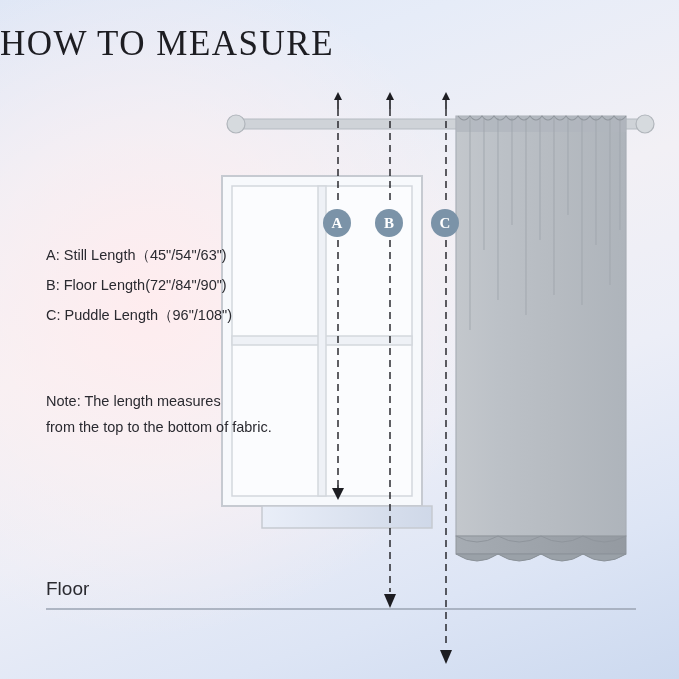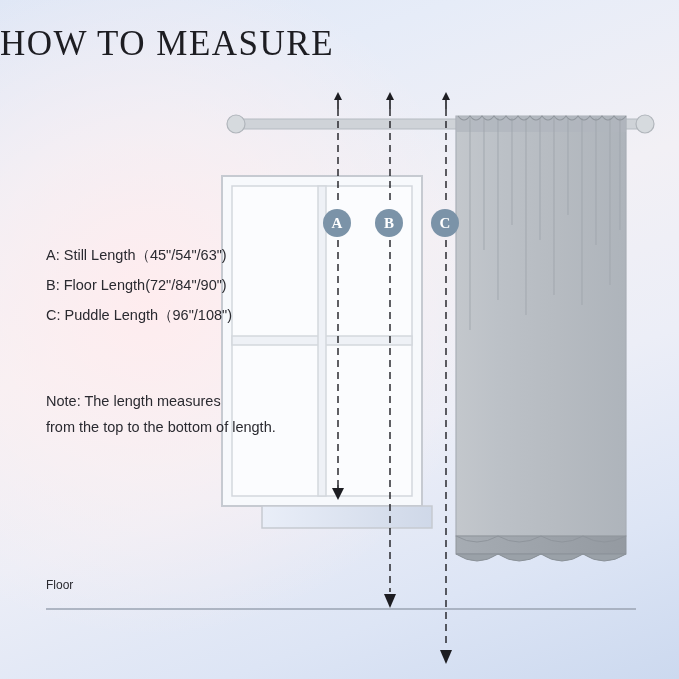--- a/index.html
+++ b/index.html
@@ -51,21 +51,21 @@
     top: 388px;
     width: 290px;
     color: #2a2a30;
     font-size: 14.5px;
     line-height: 26px;
   }
   .floor-label {
     position: absolute;
     left: 46px;
     top: 578px;
-    font-size: 12px;
+    font-size: 19px;
     color: #2a2a30;
   }
   
   svg.layer {
     position: absolute;
     left: 0;
     top: 0;
     width: 679px;
     height: 679px;
   }
@@ -194,18 +194,18 @@
   <div class="badge" id="badge-c">C</div>
 
   <div class="legend">
     <div class="legend-row">A: Still Length（45"/54"/63")</div>
     <div class="legend-row">B: Floor Length(72"/84"/90")</div>
     <div class="legend-row">C: Puddle Length（96"/108")</div>
   </div>
 
   <div class="note">
     <div>Note:  The length measures</div>
-    <div>from the top to the bottom of length.</div>
+    <div>from the top to the bottom of fabric.</div>
   </div>
 
   <div class="floor-label">Floor</div>
 
 </div>
 
 </body></html>

